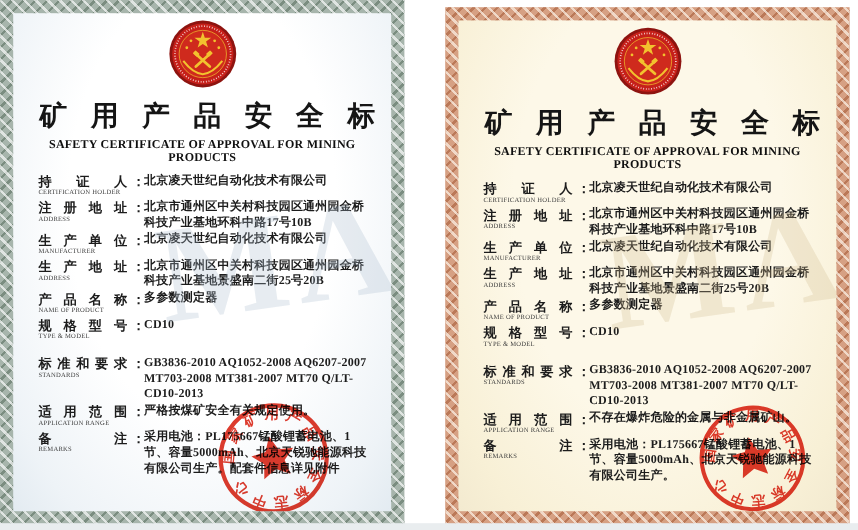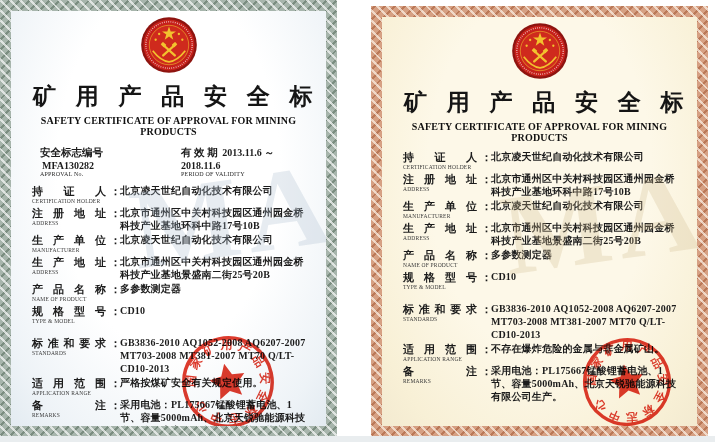--- a/index.html
+++ b/index.html
@@ -76,32 +76,20 @@
     <circle cx="73" cy="41" r="2" fill="#f2c22e"></circle>
     <path d="M22,60 Q36,78 50,79 Q64,78 78,60" fill="none" stroke="#f2c22e" stroke-width="3"></path>
     <line x1="40" y1="50" x2="60" y2="68" stroke="#f2c22e" stroke-width="4" stroke-linecap="round"></line>
     <line x1="60" y1="50" x2="40" y2="68" stroke="#f2c22e" stroke-width="4" stroke-linecap="round"></line>
     <rect x="36.5" y="46.5" width="8" height="6" rx="1" fill="#f2c22e" transform="rotate(42 40.5 49.5)"></rect>
     <rect x="55.5" y="46.5" width="8" height="6" rx="1" fill="#f2c22e" transform="rotate(-42 59.5 49.5)"></rect>
   </svg>
 </div>
       <div class="title">矿 用 产 品 安 全 标 志 证 书</div>
       <div class="subtitle">SAFETY CERTIFICATE OF APPROVAL FOR MINING PRODUCTS</div>
-      <div class="approval-row">
-        <div class="ap-block">
-          <span class="cn">安全标志编号</span>
-          <span class="ap-no">MFA130282</span>
-          <div class="en">APPROVAL No.</div>
-        </div>
-        <div class="ap-block validity">
-          <span class="cn">有  效  期</span>
-          <span class="validity-dates">2013.11.6 ～ 2018.11.6</span>
-          <div class="en">PERIOD OF VALIDITY</div>
-        </div>
-      </div>
       <div class="fields">
   <div class="field-row">
     <div class="lbl">
       <span class="lbl-cn">持证人</span>
       <span class="lbl-en">CERTIFICATION HOLDER</span>
     </div>
     <div class="colon">：</div>
     <div class="val">北京凌天世纪自动化技术有限公司</div>
   </div>
 

